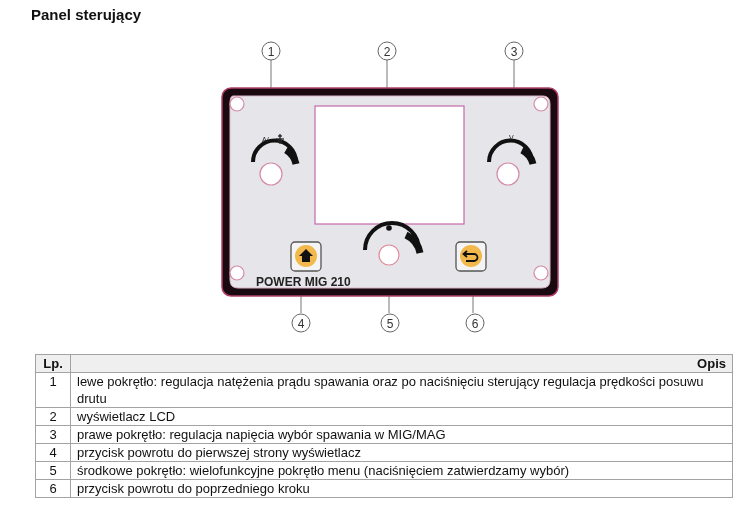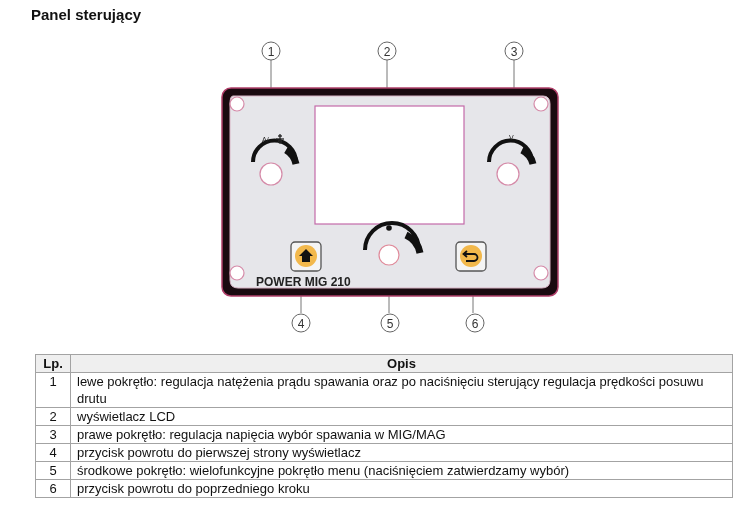--- a/index.html
+++ b/index.html
@@ -5,21 +5,21 @@
   html, body { margin:0; padding:0; background:#ffffff; }
   body { width:750px; height:524px; position:relative; overflow:hidden;
          font-family:"Liberation Sans", "DejaVu Sans", sans-serif; color:#111; }
   .title { position:absolute; left:31px; top:6px; font-size:15px; font-weight:bold; }
   .panel-wrap { position:absolute; left:0; top:0; width:750px; height:340px; }
   svg text { font-family:"Liberation Sans", "DejaVu Sans", sans-serif; }
   table.legend { position:absolute; left:35px; top:354px; width:698px; border-collapse:collapse;
                  font-size:13px; }
   table.legend td, table.legend th { border:1px solid #a3a3a3; padding:0 6px; line-height:17px;
                  vertical-align:top; }
-  table.legend th { background:#efefef; text-align:center; font-weight:bold; }
+  table.legend th { background:#efefef; text-align:right; font-weight:bold; }
   table.legend th.lp, table.legend td.lp { width:34px; text-align:center; padding:0; }
   .btn { cursor:pointer; }
 </style>
 </head>
 <body>
 
 <div class="title">Panel sterujący</div>
 
 <div class="panel-wrap">
 <svg width="750" height="340" viewBox="0 0 750 340" xmlns="http://www.w3.org/2000/svg">

